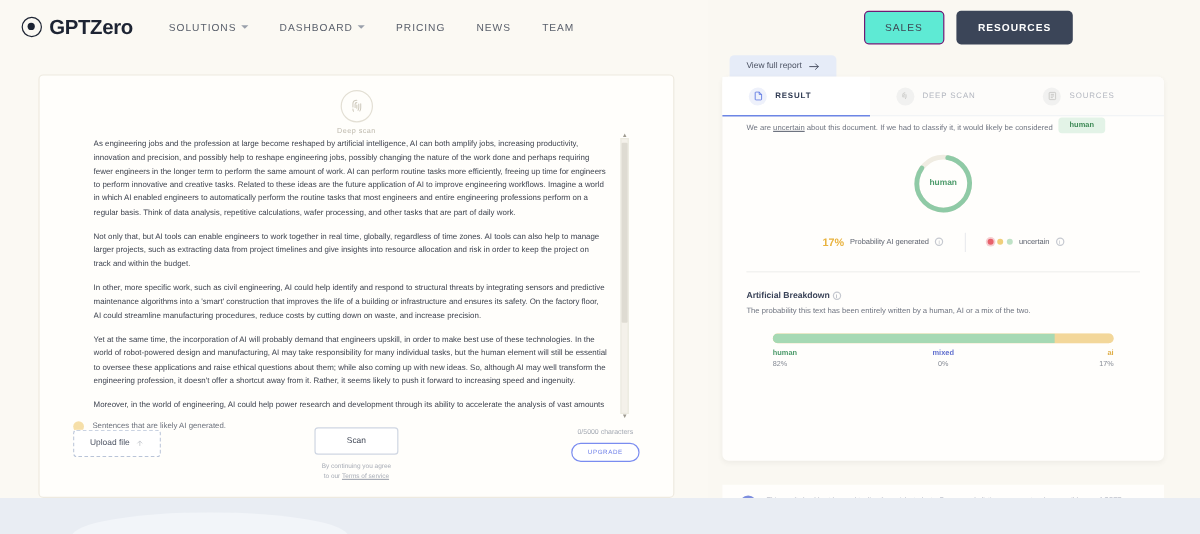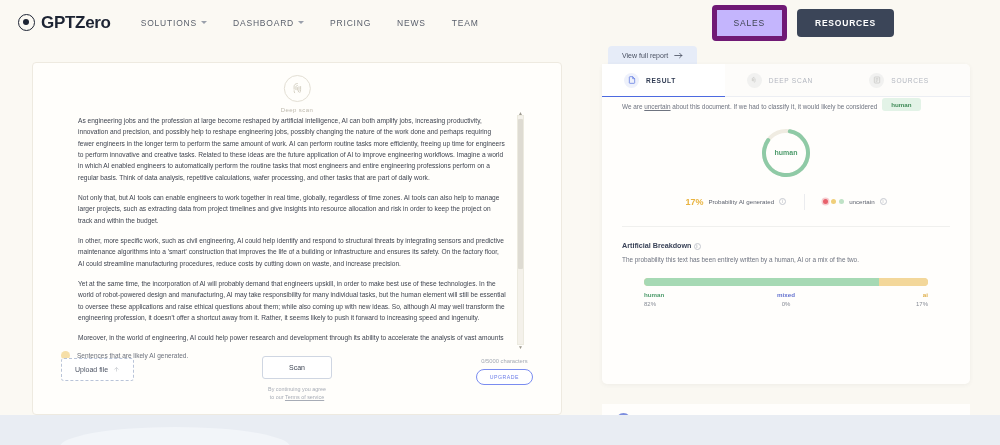--- a/index.html
+++ b/index.html
@@ -54,22 +54,22 @@
   .caret {
     width: 0; height: 0; border-left: 3px solid transparent;
     border-right: 3px solid transparent; border-top: 3.5px solid #9aa0ab;
   }
   .header-right {
     margin-left: auto; display: flex; align-items: center; gap: 10px;
     margin-right: 18px;
   }
   .btn-sales {
     font-size: 8.5px; letter-spacing: 0.8px; color: #3e4椒; color: #3e4452;
-    padding: 8px 17px; border: 5px solid #701a75; border-radius: 4px;
-    background: #c4b5fd; cursor: pointer;
+    padding: 8px 17px; border: 1px solid #701a75; border-radius: 4px;
+    background: #5eead4; cursor: pointer;
   }
   .btn-dashboard {
     font-size: 8.5px; letter-spacing: 0.8px; color: #fff; font-weight: bold;
     padding: 9px 18px; border-radius: 4px; background: #3b4558; cursor: pointer;
     border: none;
   }
   
   .left-card {
     position: absolute; left: 32px; top: 62px; width: 530px; height: 353px;
     background: #fffefb; border: 1px solid #eeeae0; border-radius: 4px;

